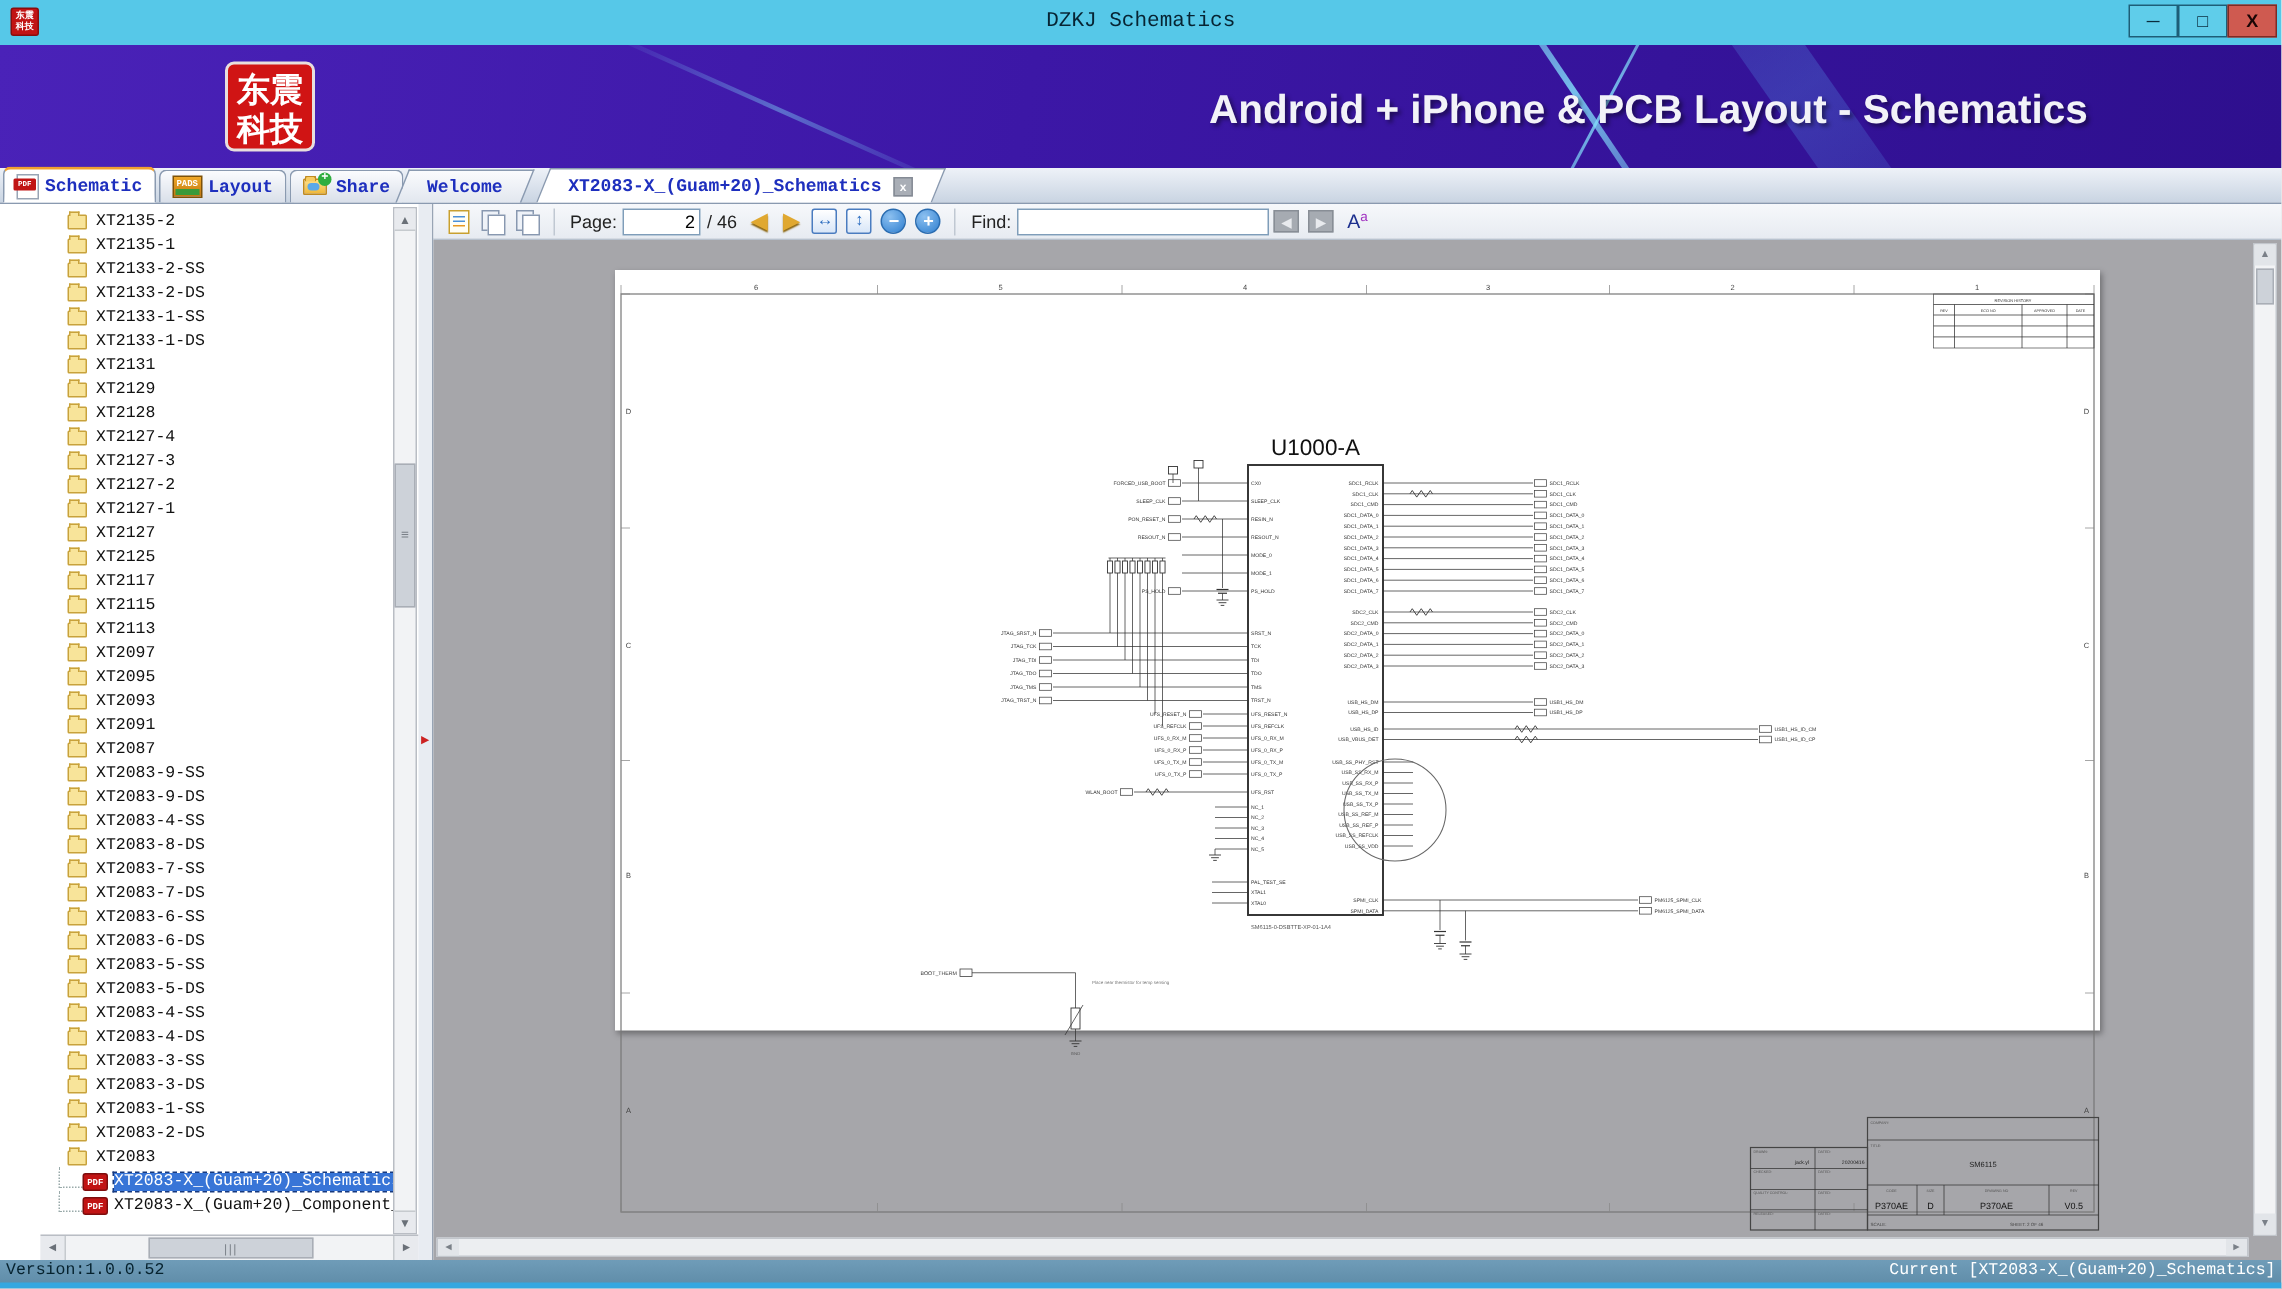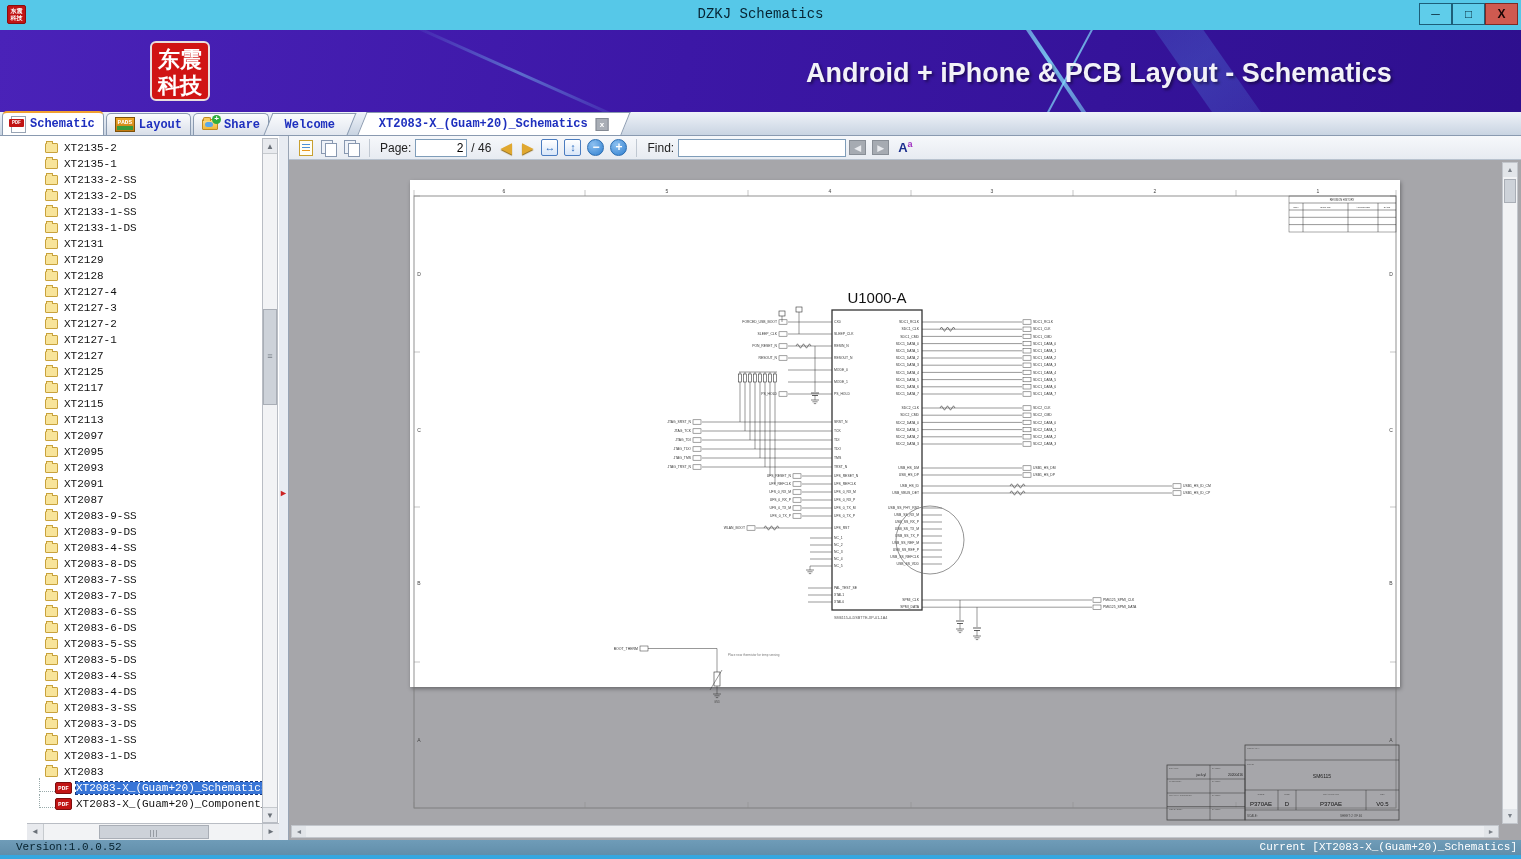--- a/index.html
+++ b/index.html
@@ -139,39 +139,39 @@
   .tb-arrow { font-size:15px; color:#e0a830; text-shadow:0 1px 1px #8a6510; margin:0 5px;
     line-height:20px; }
   .tb-sq { width:17px; height:17px; border:1px solid #4a7cc0; border-radius:2px;
     background:linear-gradient(#ffffff,#d8e6f8); color:#2f6fc0; font-size:11px;
     font-weight:bold; text-align:center; line-height:15px; margin:0 3px; }
   .tb-ci { width:17px; height:17px; border-radius:50%; border:1px solid #2a6cb0;
     background:radial-gradient(circle at 35% 30%, #8cc0f0, #2f7fd0); color:#fff;
     font-size:12px; font-weight:bold; text-align:center; line-height:15px; margin:0 3px; }
   .tb-nav { width:17px; height:15px; background:#a6abb2; border:1px solid #888e96;
     color:#e8eaee; font-size:9px; text-align:center; line-height:14px; margin:0 3px; }
-  .tb-case { margin-left:6px; font-size:13px; font-weight:bold; color:#1c2f8e; }
+  .tb-case { margin-left:6px; font-size:13px; font-weight:normal; color:#1c2f8e; }
   .tb-case sup { color:#a030c0; font-size:9px; }
 
   .viewer { position:absolute; left:0; right:0; top:24px; bottom:0; background:#a6a6aa;
     overflow:hidden; }
   .page { position:absolute; left:121px; top:20px; width:990px; height:507px; background:#fff;
     box-shadow:1px 2px 4px rgba(0,0,0,.35); }
   .page svg { display:block; }
   .mvscroll { position:absolute; right:3px; top:2px; width:16px; bottom:16px;
     background:#f2f3f5; border:1px solid #c2c6cc; }
   .mhscroll { position:absolute; left:2px; right:22px; bottom:2px; height:13px;
     background:#eceef1; border:1px solid #c2c6cc; }
   .mhscroll .arr { position:absolute; top:0; bottom:0; width:14px; background:#e2e5e9;
     color:#7a8088; font-size:7px; text-align:center; line-height:12px; }
   .mhscroll .arr.lf{ left:0; } .mhscroll .arr.rt{ right:0; }
 
   
   .statusbar { position:relative; height:19px; background:linear-gradient(#6f9cb8,#5d8aa6); }
-  .statusbar .left { position:absolute; left:16px; top:1px; font-family:"Liberation Mono",monospace;
+  .statusbar .left { position:absolute; left:4px; top:1px; font-family:"Liberation Mono",monospace;
     font-size:11px; color:#06222e; }
   .statusbar .right { position:absolute; right:4px; top:1px; font-family:"Liberation Mono",monospace;
     font-size:11px; color:#fff; }
   .statusstrip { position:absolute; left:0; right:0; bottom:0; height:4px; background:#35a7e0; }
 </style>
 </head>
 <body>
 
 <div class="titlebar">
   <div class="applogo">
@@ -380,21 +380,21 @@
         <div class="tree-row">
           <span class="tfolder"></span>
           <span class="tlabel">XT2083-3-DS</span>
         </div>
         <div class="tree-row">
           <span class="tfolder"></span>
           <span class="tlabel">XT2083-1-SS</span>
         </div>
         <div class="tree-row">
           <span class="tfolder"></span>
-          <span class="tlabel">XT2083-1-DS</span>
+          <span class="tlabel">XT2083-2-DS</span>
         </div>
         <div class="tree-row">
           <span class="tfolder"></span>
           <span class="tlabel">XT2083</span>
         </div>
         <div class="tree-row">
           <span class="tconn"></span>
           <span class="tpdf">PDF</span>
           <span class="tlabel selected">XT2083-X_(Guam+20)_Schematics</span>
         </div>

